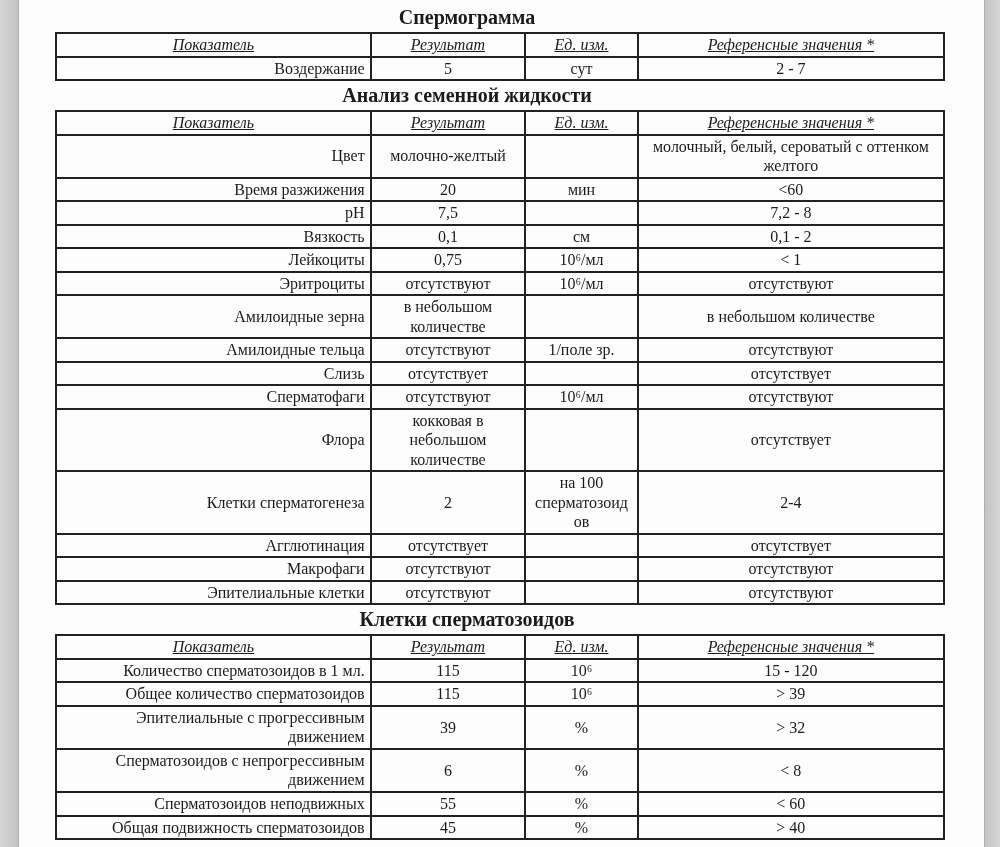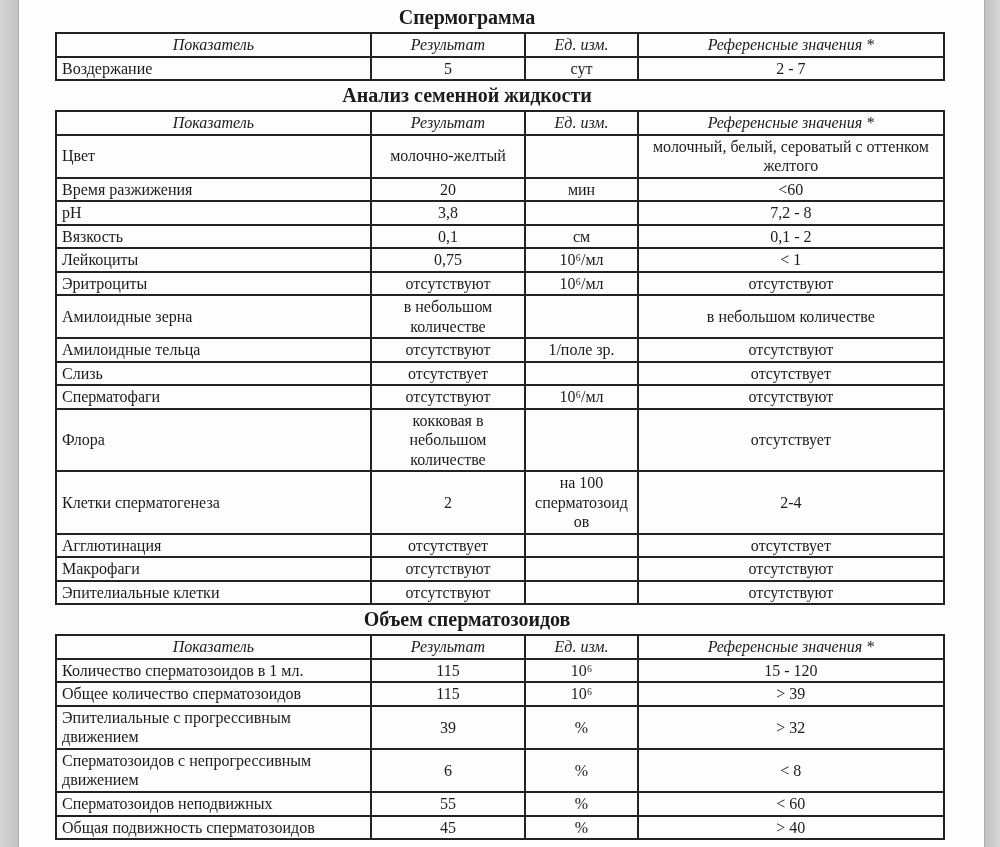--- a/index.html
+++ b/index.html
@@ -57,26 +57,27 @@
     padding: 1px 5px;
     line-height: 1.22;
     vertical-align: middle;
     overflow-wrap: break-word;
     word-break: break-word;
   }
   table.report-table th {
     font-style: italic;
     font-weight: normal;
     text-align: center;
+    text-decoration: underline;
   }
   .col-indicator { width: 36%; }
   .col-result    { width: 17%; }
   .col-unit      { width: 12%; border-radius: 11px; }
   .col-reference { width: 35%; }
-  td.cell-indicator { text-align: left; }
+  td.cell-indicator { text-align: right; }
   td.cell-result,
   td.cell-unit,
   td.cell-reference { text-align: center; }
   td.bold { font-weight: bold; }
 </style>
 </head>
 <body>
 
 <div class="scan-edge left"></div>
 <div class="scan-edge right"></div>
@@ -127,21 +128,21 @@
 
   <tr>
     <td class="cell-indicator">Время разжижения</td>
     <td class="cell-result">20</td>
     <td class="cell-unit">мин</td>
     <td class="cell-reference">&lt;60</td>
   </tr>
 
   <tr>
     <td class="cell-indicator">pH</td>
-    <td class="cell-result">3,8</td>
+    <td class="cell-result">7,5</td>
     <td class="cell-unit"></td>
     <td class="cell-reference">7,2 - 8</td>
   </tr>
 
   <tr>
     <td class="cell-indicator">Вязкость</td>
     <td class="cell-result">0,1</td>
     <td class="cell-unit">см</td>
     <td class="cell-reference">0,1 - 2</td>
   </tr>
@@ -220,21 +221,21 @@
     <td class="cell-indicator">Эпителиальные клетки</td>
     <td class="cell-result">отсутствуют</td>
     <td class="cell-unit"></td>
     <td class="cell-reference">отсутствуют</td>
   </tr>
 </tbody>
     </table>
   </section>
 
   <section class="section">
-    <h2 class="section-title">Объем сперматозоидов</h2>
+    <h2 class="section-title">Клетки сперматозоидов</h2>
     <table class="report-table">
       <thead>
         <tr>
           <th class="col-indicator">Показатель</th>
           <th class="col-result">Результат</th>
           <th class="col-unit">Ед. изм.</th>
           <th class="col-reference">Референсные значения *</th>
         </tr>
       </thead>
       <tbody>

